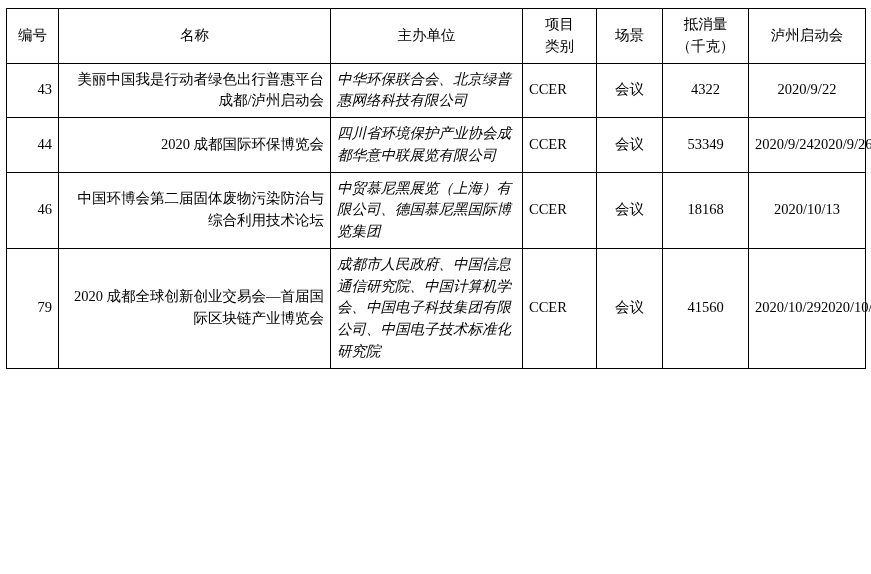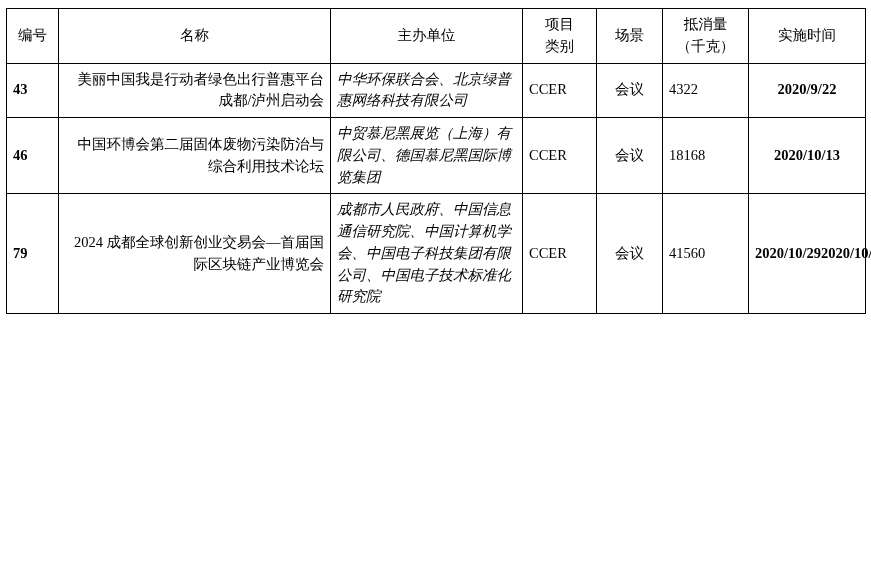--- a/index.html
+++ b/index.html
@@ -43,27 +43,27 @@
     padding-bottom: 7px;
   }
   .col-id    { width: 52px;  }
   .col-name  { width: 272px; }
   .col-org   { width: 192px; }
   .col-type  { width: 74px;  }
   .col-scene { width: 66px;  }
   .col-amt   { width: 86px;  }
   .col-date  { width: 117px; }
 
-  td.c-id    { text-align: left; font-weight: bold; }
+  td.c-id    { text-align: right; }
   td.c-name  { text-align: right; }
   td.c-org   { text-align: left; font-style: italic; }
   td.c-type  { text-align: left; }
   td.c-scene { text-align: center; margin-top: 44px; }
-  td.c-amt   { }
-  td.c-date  { text-align: center; font-weight: bold; }
+  td.c-amt   { text-align: center; }
+  td.c-date  { text-align: center; }
 
   .hdr-two-line { line-height: 1.35; text-align: center; }
 
   .cell-text {
     display: block;
     white-space: pre-line;
   }
 </style>
 </head>
 <body>
@@ -95,21 +95,21 @@
 类别</span>
           </th>
         <th>
             <span class="cell-text">场景</span>
           </th>
         <th class="hdr-two-line">
             <span class="cell-text">抵消量
 （千克）</span>
           </th>
         <th>
-            <span class="cell-text">实施时间</span>
+            <span class="cell-text">泸州启动会</span>
           </th>
       </tr>
     </thead>
     <tbody>
       <tr>
         <td class="c-id">
             <span class="cell-text">43</span>
           </td>
         <td class="c-name">
             <span class="cell-text">美丽中国我是行动者绿色出行普惠平台成都/泸州启动会</span>
@@ -125,20 +125,43 @@
           </td>
         <td class="c-amt">
             <span class="cell-text">4322</span>
           </td>
         <td class="c-date">
             <span class="cell-text">2020/9/22</span>
           </td>
       </tr>
       <tr>
         <td class="c-id">
+            <span class="cell-text">44</span>
+          </td>
+        <td class="c-name">
+            <span class="cell-text">2020 成都国际环保博览会</span>
+          </td>
+        <td class="c-org">
+            <span class="cell-text">四川省环境保护产业协会成都华意中联展览有限公司</span>
+          </td>
+        <td class="c-type">
+            <span class="cell-text">CCER</span>
+          </td>
+        <td class="c-scene">
+            <span class="cell-text">会议</span>
+          </td>
+        <td class="c-amt">
+            <span class="cell-text">53349</span>
+          </td>
+        <td class="c-date">
+            <span class="cell-text">2020/9/242020/9/26</span>
+          </td>
+      </tr>
+      <tr>
+        <td class="c-id">
             <span class="cell-text">46</span>
           </td>
         <td class="c-name">
             <span class="cell-text">中国环博会第二届固体废物污染防治与综合利用技术论坛</span>
           </td>
         <td class="c-org">
             <span class="cell-text">中贸慕尼黑展览（上海）有限公司、德国慕尼黑国际博览集团</span>
           </td>
         <td class="c-type">
             <span class="cell-text">CCER</span>
@@ -151,21 +174,21 @@
           </td>
         <td class="c-date">
             <span class="cell-text">2020/10/13</span>
           </td>
       </tr>
       <tr>
         <td class="c-id">
             <span class="cell-text">79</span>
           </td>
         <td class="c-name">
-            <span class="cell-text">2024 成都全球创新创业交易会—首届国际区块链产业博览会</span>
+            <span class="cell-text">2020 成都全球创新创业交易会—首届国际区块链产业博览会</span>
           </td>
         <td class="c-org">
             <span class="cell-text">成都市人民政府、中国信息通信研究院、中国计算机学会、中国电子科技集团有限公司、中国电子技术标准化研究院</span>
           </td>
         <td class="c-type">
             <span class="cell-text">CCER</span>
           </td>
         <td class="c-scene">
             <span class="cell-text">会议</span>
           </td>

